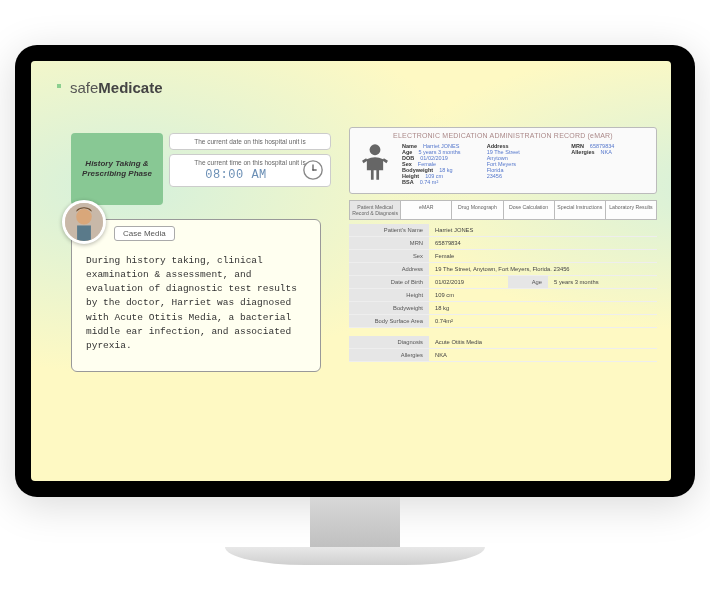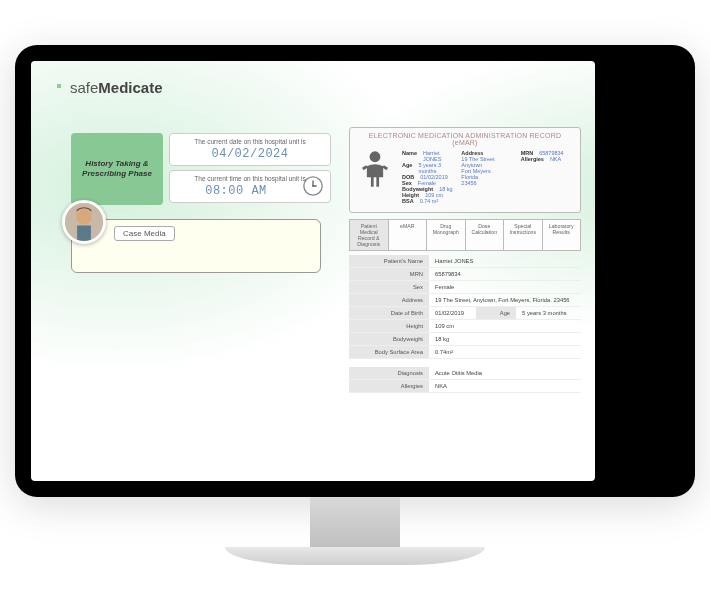--- a/index.html
+++ b/index.html
@@ -15,23 +15,23 @@
   width: 680px;
   position: relative;
 }
 .screen-border {
   background: #000;
   border-radius: 22px;
   padding: 16px;
   box-shadow: 0 8px 40px rgba(0,0,0,.15);
 }
 .screen {
-  background: #ffffff;
+  background: #fef9c3;
   border-radius: 4px;
-  width: 564px;
+  width: 640px;
   height: 420px;
   position: relative;
   overflow: hidden;
 }
 .stand-neck {
   width: 90px; height: 50px;
   background: linear-gradient(#d8d8d8,#c0c0c0);
   margin: 0 auto;
 }
 .stand-base {
@@ -180,21 +180,20 @@
       </div>
 
       <div class="left-col">
         <div class="phase-row">
           <div class="phase-card">
             <span>History Taking &amp; Prescribing Phase</span>
           </div>
           <div class="date-time-col">
             <div class="dt-box">
               <div>The current date on this hospital unit is</div>
-              <div class="dt-val">04/02/2024</div>
             </div>
             <div class="dt-box time-box">
               <div>The current time on this hospital unit is</div>
               <div class="dt-val">08:00 AM</div>
               <svg class="clock-icon" viewBox="0 0 24 24">
                   <circle cx="12" cy="12" r="10" fill="#fff" stroke="#888" stroke-width="1.5"></circle>
                   <line x1="12" y1="12" x2="12" y2="6" stroke="#666" stroke-width="1.5"></line>
                   <line x1="12" y1="12" x2="16" y2="12" stroke="#666" stroke-width="1.5"></line>
                   <circle cx="12" cy="12" r="1" fill="#666"></circle>
                 </svg>
@@ -205,20 +204,21 @@
         <div class="case-card">
           <div class="avatar">
             <svg viewBox="0 0 44 44">
                 <rect width="44" height="44" fill="#c8b8a8"></rect>
                 <circle cx="22" cy="16" r="9" fill="#d9a77a"></circle>
                 <path d="M13 10 Q22 2 31 10 Q31 6 22 5 Q13 6 13 10" fill="#6b4a2a"></path>
                 <rect x="14" y="26" width="16" height="18" fill="#5a7a8a"></rect>
               </svg>
           </div>
           <div class="case-tab">Case Media</div>
+          <div class="case-text">During history taking, clinical examination &amp; assessment, and evaluation of diagnostic test results by the doctor, Harriet was diagnosed with Acute Otitis Media, a bacterial middle ear infection, and associated pyrexia.</div>
         </div>
       </div>
 
       <div class="emar">
         <div class="emar-box">
           <div class="emar-title">ELECTRONIC MEDICATION ADMINISTRATION RECORD (eMAR)</div>
           <div class="pt-header">
             <svg class="person-icon" viewBox="0 0 24 28">
                 <circle cx="12" cy="5" r="4" fill="#666"></circle>
                 <path d="M6 12 Q12 9 18 12 L18 20 L15 20 L15 27 L13 27 L13 20 L11 20 L11 27 L9 27 L9 20 L6 20 Z" fill="#666"></path>

